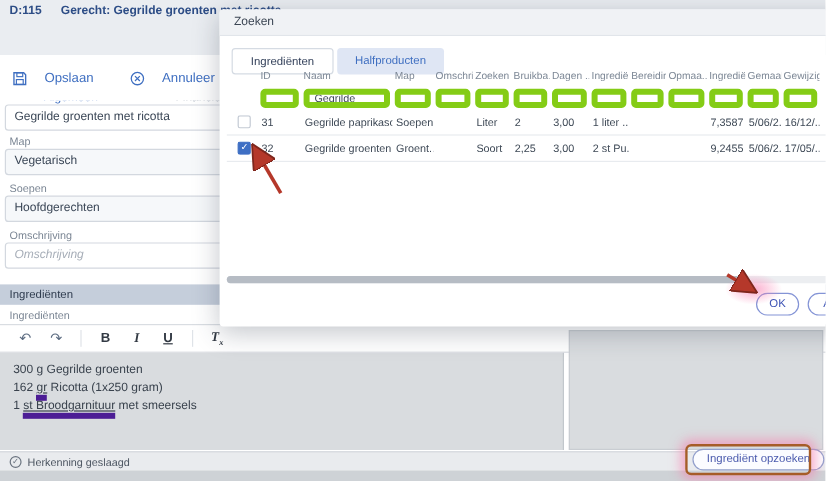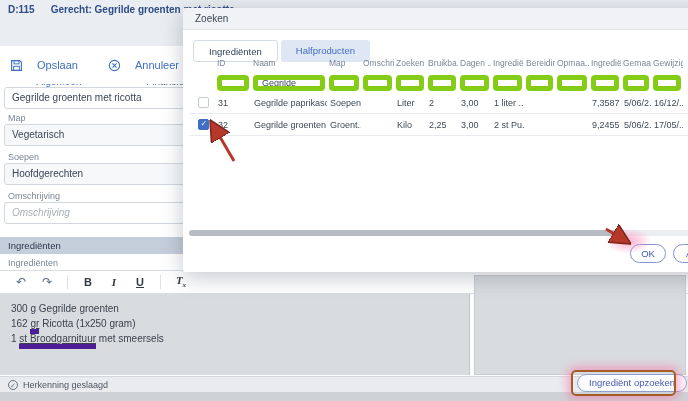--- a/index.html
+++ b/index.html
@@ -232,21 +232,21 @@
       <div class="gc w13">16/12/...</div>
     </div>
     <div class="grow gdata">
       <div class="gc w0">
           <span class="row-check checked"></span>
         </div>
       <div class="gc w1">32</div>
       <div class="gc w2">Gegrilde groenten</div>
       <div class="gc w3">Groent...</div>
       <div class="gc w4"></div>
-      <div class="gc w5">Kilo</div>
+      <div class="gc w5">Soort</div>
       <div class="gc w6">2,25</div>
       <div class="gc w7">3,00</div>
       <div class="gc w8">2 st Pu...</div>
       <div class="gc w9"></div>
       <div class="gc w10"></div>
       <div class="gc w11 num">9,2455</div>
       <div class="gc w12">5/06/2...</div>
       <div class="gc w13">17/05/...</div>
     </div>
   </div>

